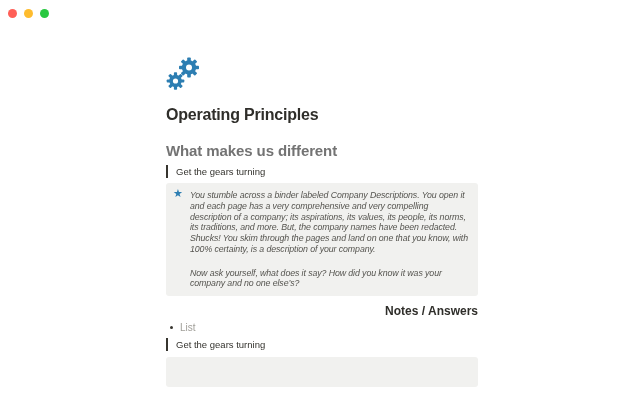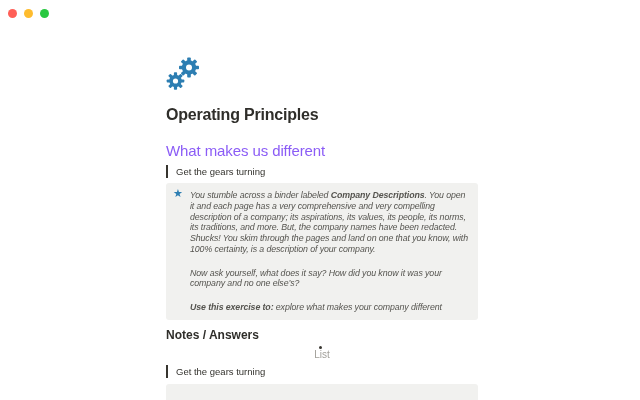--- a/index.html
+++ b/index.html
@@ -14,44 +14,44 @@
   .dot-red{background:#ff5f57;}
   .dot-yellow{background:#febc2e;}
   .dot-green{background:#28c840;}
 
   
   .content{position:absolute;left:166px;top:0;width:312px;color:#302f2b;}
 
   .icon-block{margin-top:56px;width:36px;height:36px;cursor:pointer;}
 
   h1.title{margin:13px 0 0;font-size:16px;line-height:1.2;font-weight:700;color:#2f2e2a;letter-spacing:-0.2px;}
-  h2.h2{margin:18px 0 0;font-size:15px;line-height:1.2;font-weight:400;color:#8b5cf6;letter-spacing:-0.1px;}
-  h3.h3{margin:8px 0 0;font-size:12px;line-height:1.2;font-weight:700;color:#2f2e2a;}
+  h2.h2{margin:18px 0 0;font-size:15px;line-height:1.2;font-weight:700;color:#737373;letter-spacing:-0.1px;}
+  h3.h3{margin:8px 0 0;font-size:12px;line-height:1.2;font-weight:700;color:#2f2e2a;text-align:right;}
 
   .quote{
     margin-top:5px;display:flex;align-items:flex-start;
     border-left:2px solid #37352f;padding:1px 0 1px 8px;
     font-size:9.5px;color:#34332e;
   }
 
   .callout{
     position:relative;margin-top:5px;background:#f1f1ef;border-radius:3px;
     padding:7px 10px 7px 24px;
     font-size:8.8px;line-height:1.22;letter-spacing:-0.1px;
     color:#55544f;font-style:italic;
   }
   .callout .star{
     position:absolute;left:7px;top:5px;
     color:#2d7eb2;font-size:11px;line-height:11px;font-style:normal;cursor:pointer;
   }
   .callout p{margin:0;}
   .callout p + p{margin-top:13px;}
-  .b{font-weight:700;}
+  .b{font-weight:400;}
 
-  .bullet{display:flex;align-items:center;margin-top:4px;font-size:10px;flex-direction:column;}
+  .bullet{display:flex;align-items:center;margin-top:4px;font-size:10px;}
   .bullet-dot{width:3px;height:3px;border-radius:50%;background:#37352f;margin:0 7px 0 4px;flex:none;}
   .placeholder{color:#a09e98;}
 
   .stub{margin-top:6px;background:#f1f1ef;border-radius:3px;height:30px;}
 </style>
 </head>
 <body>
 
 <div class="traffic">
   <div class="dot dot-red"></div>
@@ -97,21 +97,20 @@
   <h2 class="h2">What makes us different</h2>
 
   <div class="quote">
     <span>Get the gears turning</span>
   </div>
 
   <div class="callout">
     <span class="star">★</span>
     <p><span>You stumble across a binder labeled </span><span class="b">Company Descriptions</span><span>. You open it and each page has a very comprehensive and very compelling description of a company; its aspirations, its values, its people, its norms, its traditions, and more. But, the company names have been redacted. Shucks! You skim through the pages and land on one that you know, with 100% certainty, is a description of your company.</span></p>
     <p>Now ask yourself, what does it say? How did you know it was your company and no one else’s?</p>
-    <p><span class="b">Use this exercise to:</span><span> explore what makes your company different</span></p>
   </div>
 
   <h3 class="h3">Notes / Answers</h3>
 
   <div class="bullet">
     <span class="bullet-dot"></span>
     <span class="placeholder">List</span>
   </div>
 
 

